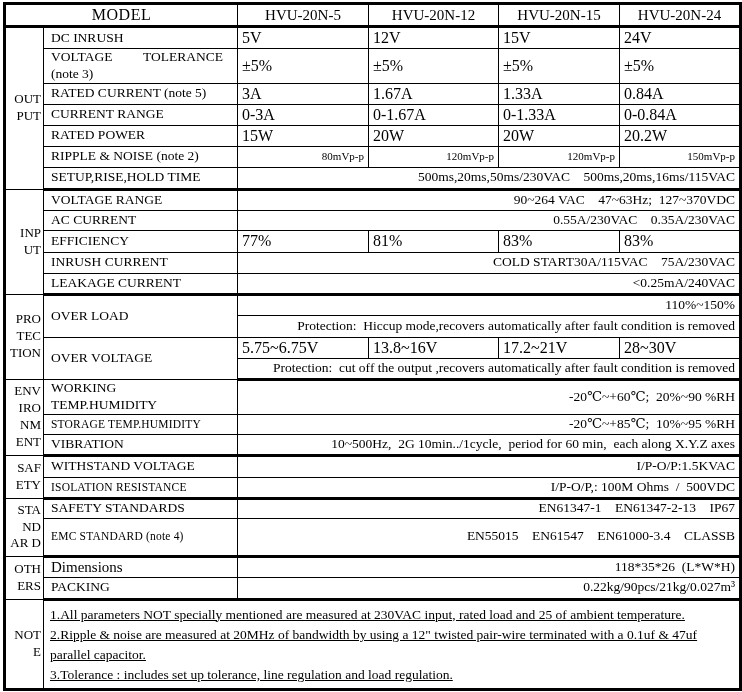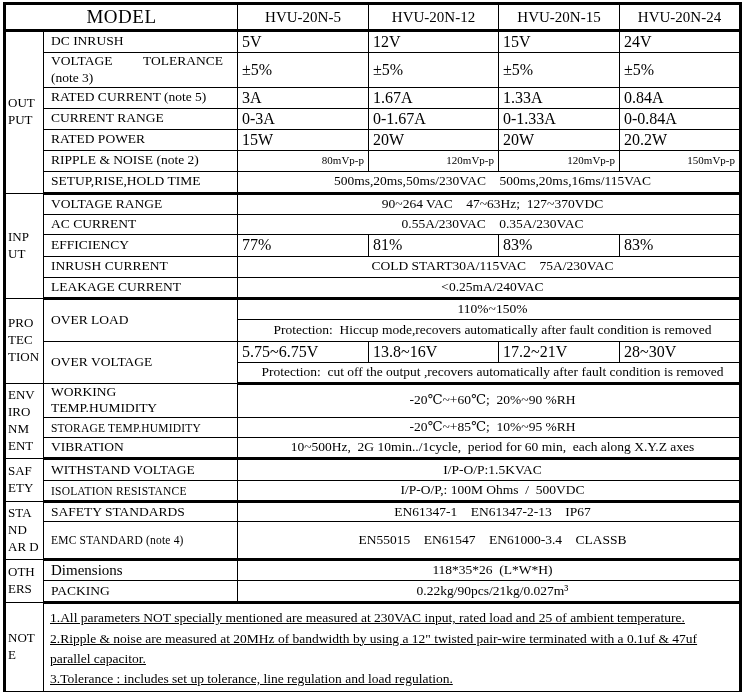--- a/index.html
+++ b/index.html
@@ -12,28 +12,28 @@
     border-collapse:collapse; table-layout:fixed;
     width:736px; margin:2px 0 0 3px;
     border:3px solid #000;
   }
   td {
     border:1px solid #000; padding:0 4px; font-size:13px;
     vertical-align:middle; overflow:hidden; line-height:1.25;
   }
   tr.thick > td { border-bottom-width:3px; }
   td.hdr { text-align:center; font-size:15px; }
-  td.hdr-model { text-align:center; font-size:19px; letter-spacing:0.5px; }
-  td.sec { text-align:left; font-size:13px; padding:0 2px; line-height:1.3;margin-left:8px; }
+  td.hdr-model { text-align:center; font-size:16px; letter-spacing:0.5px; }
+  td.sec { text-align:right; font-size:13px; padding:0 2px; line-height:1.3;margin-left:8px; }
   td.lbl { padding-left:7px; font-size:13.5px; }
   td.lbl-sm { padding-left:7px; font-size:11.5px; letter-spacing:0.2px; }
   td.lbl-lg { padding-left:7px; font-size:15px; }
   td.val { text-align:left; font-size:16px; }
   td.val-sm { text-align:right; font-size:11px; }
-  td.span-val { text-align:center; padding-left:12px; font-size:13.5px; white-space:pre-wrap; }
+  td.span-val { text-align:right; padding-left:12px; font-size:13.5px; white-space:pre-wrap; }
   .jlast { text-align:justify; text-align-last:justify; padding-right:10px; }
   td.notes { padding:4px 6px 2px 6px; font-size:13.5px; vertical-align:top; }
   .note-line { line-height:1.5;text-decoration:underline; }
 </style>
 </head>
 <body>
 
 <table class="spec">
   <colgroup>
     <col style="width:39px">

